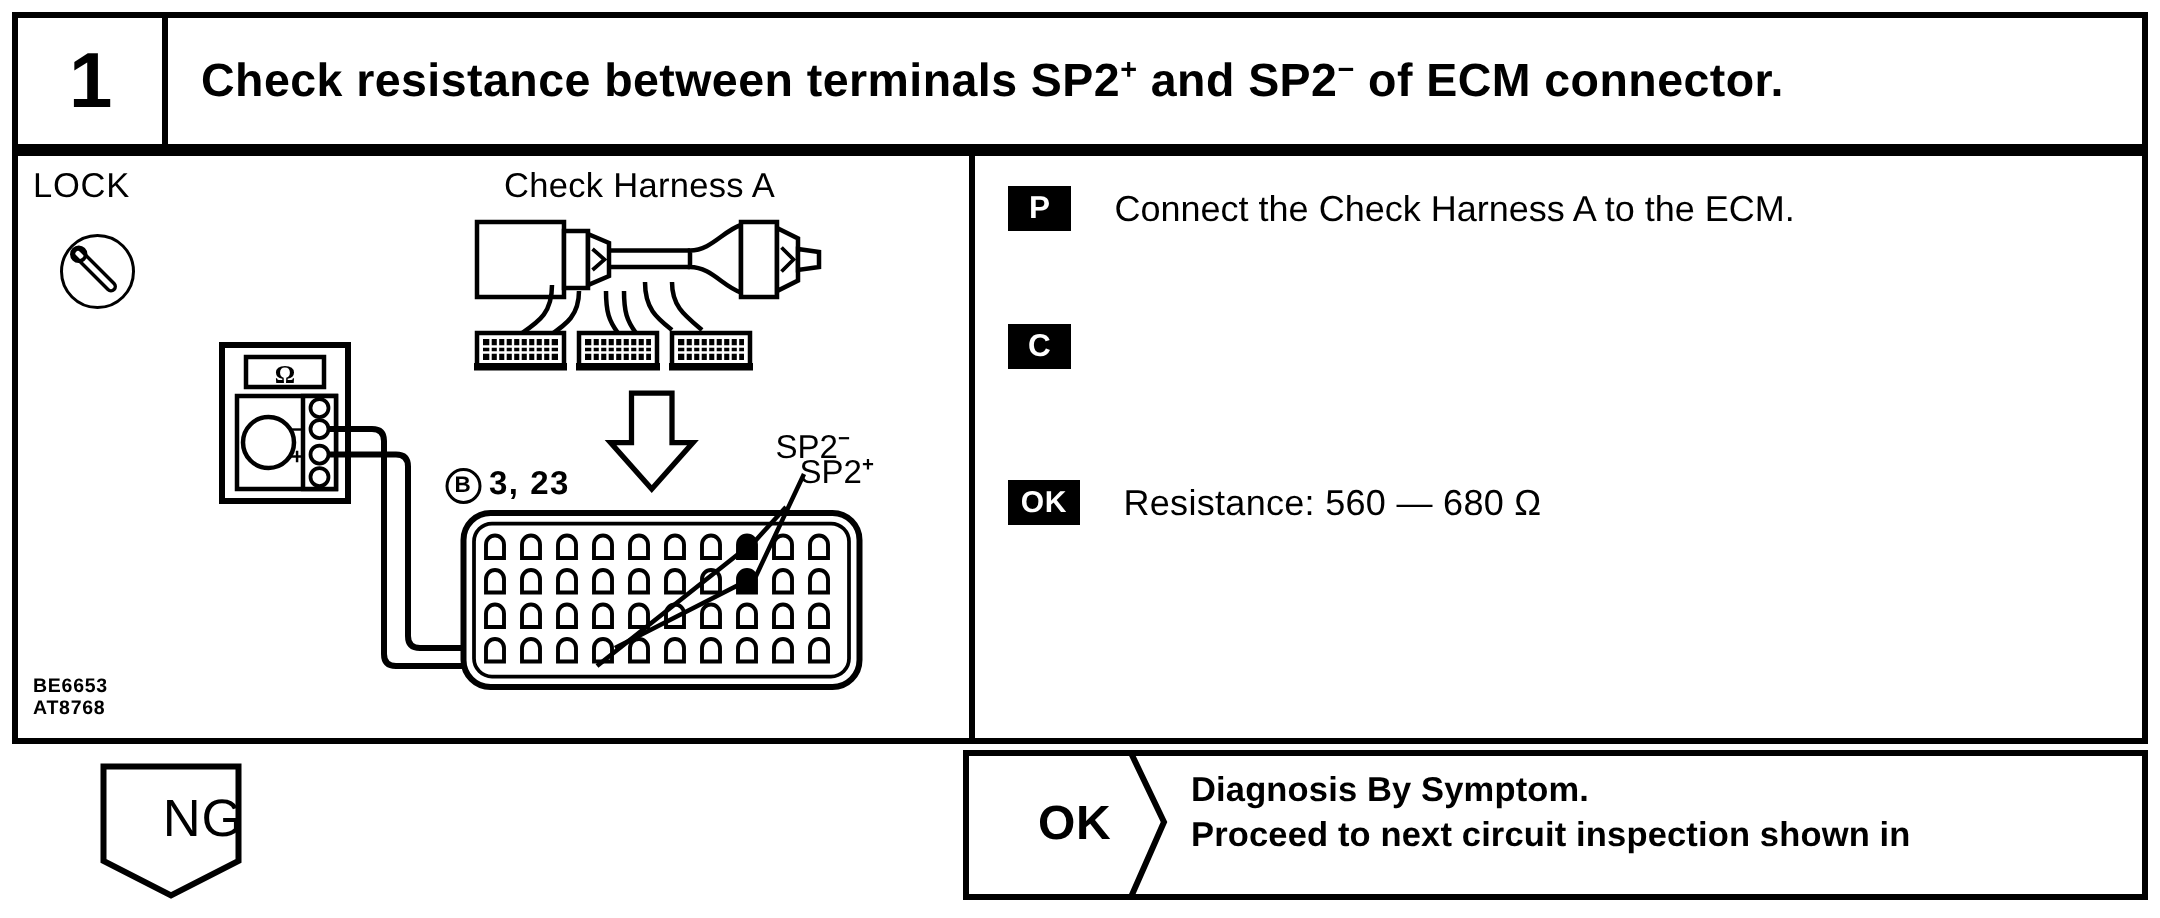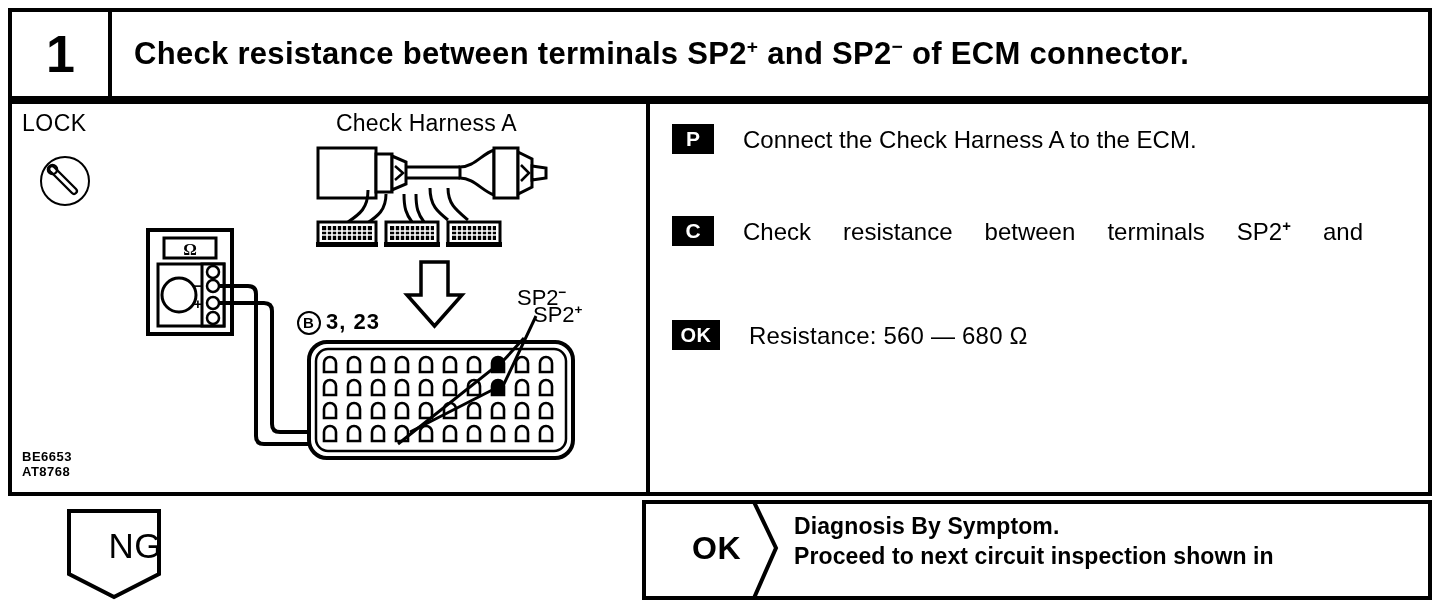--- a/index.html
+++ b/index.html
@@ -468,21 +468,20 @@
     <div class="instructions">
 
       <div class="instr-row row-p">
         <div class="badge badge-pc">P</div>
         <div class="instr-text">Connect the Check Harness A to the ECM.</div>
       </div>
 
       <div class="instr-row row-c">
         <div class="badge badge-pc">C</div>
         <div class="instr-text justified">
-          <span class="line1">Check resistance between terminals SP2<span class="sup">+</span> and</span>
         </div>
       </div>
 
       <div class="instr-row row-ok">
         <div class="badge badge-ok">OK</div>
         <div class="instr-text bold">Resistance:   560 — 680 Ω</div>
       </div>
     </div>
   </div>
 

